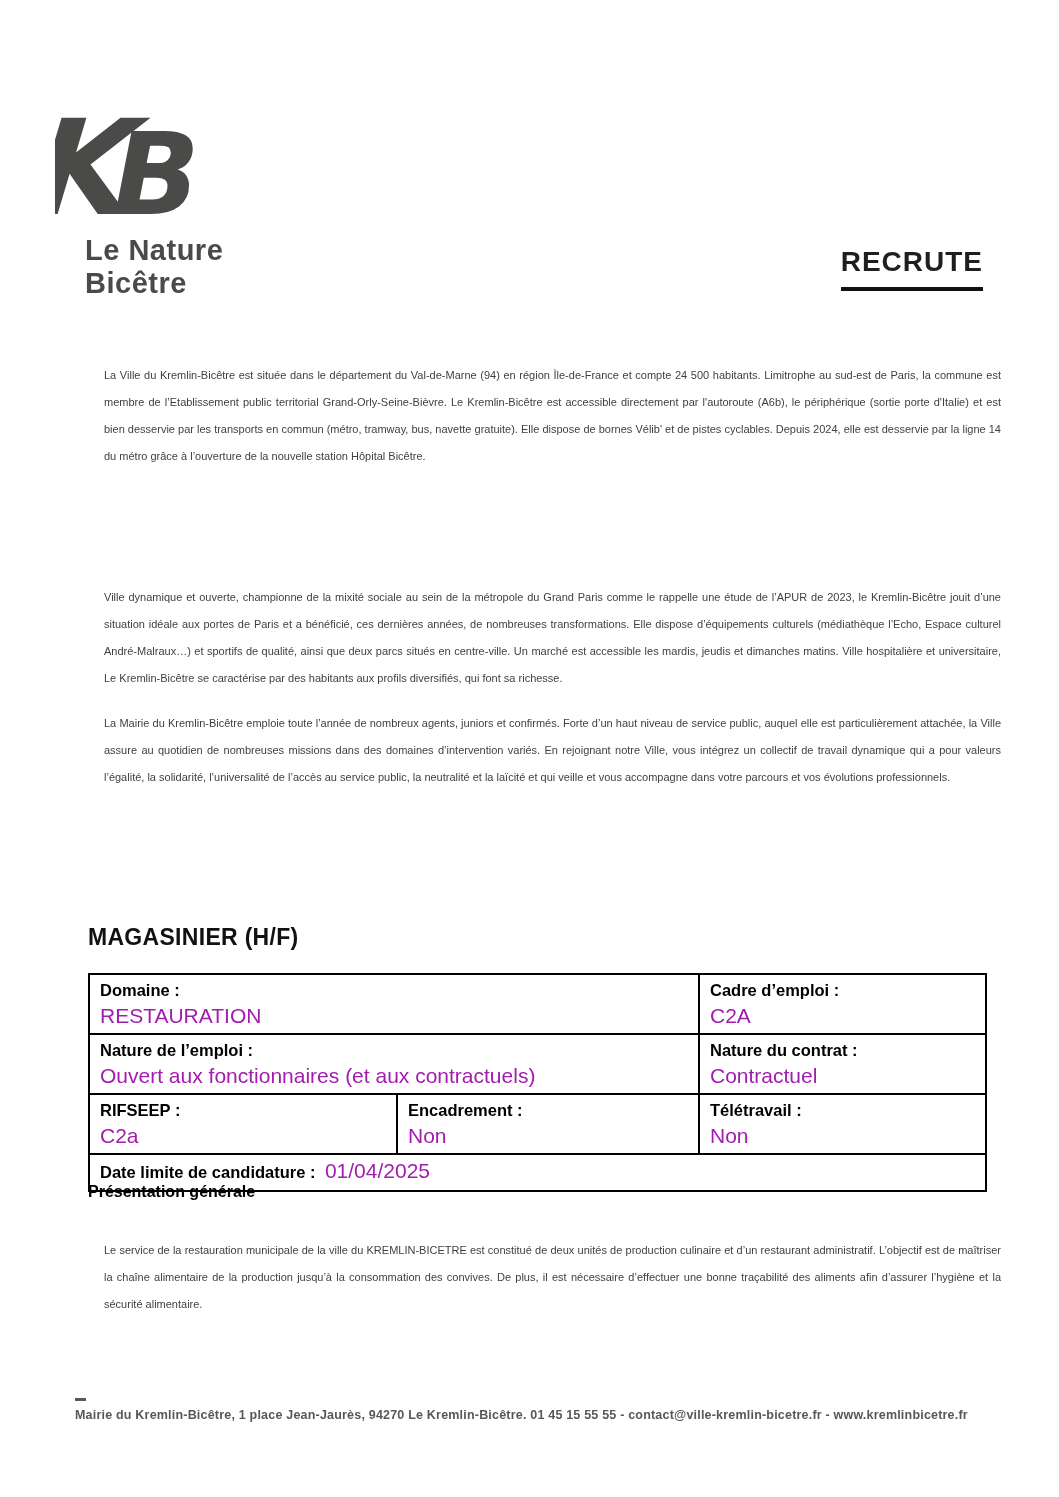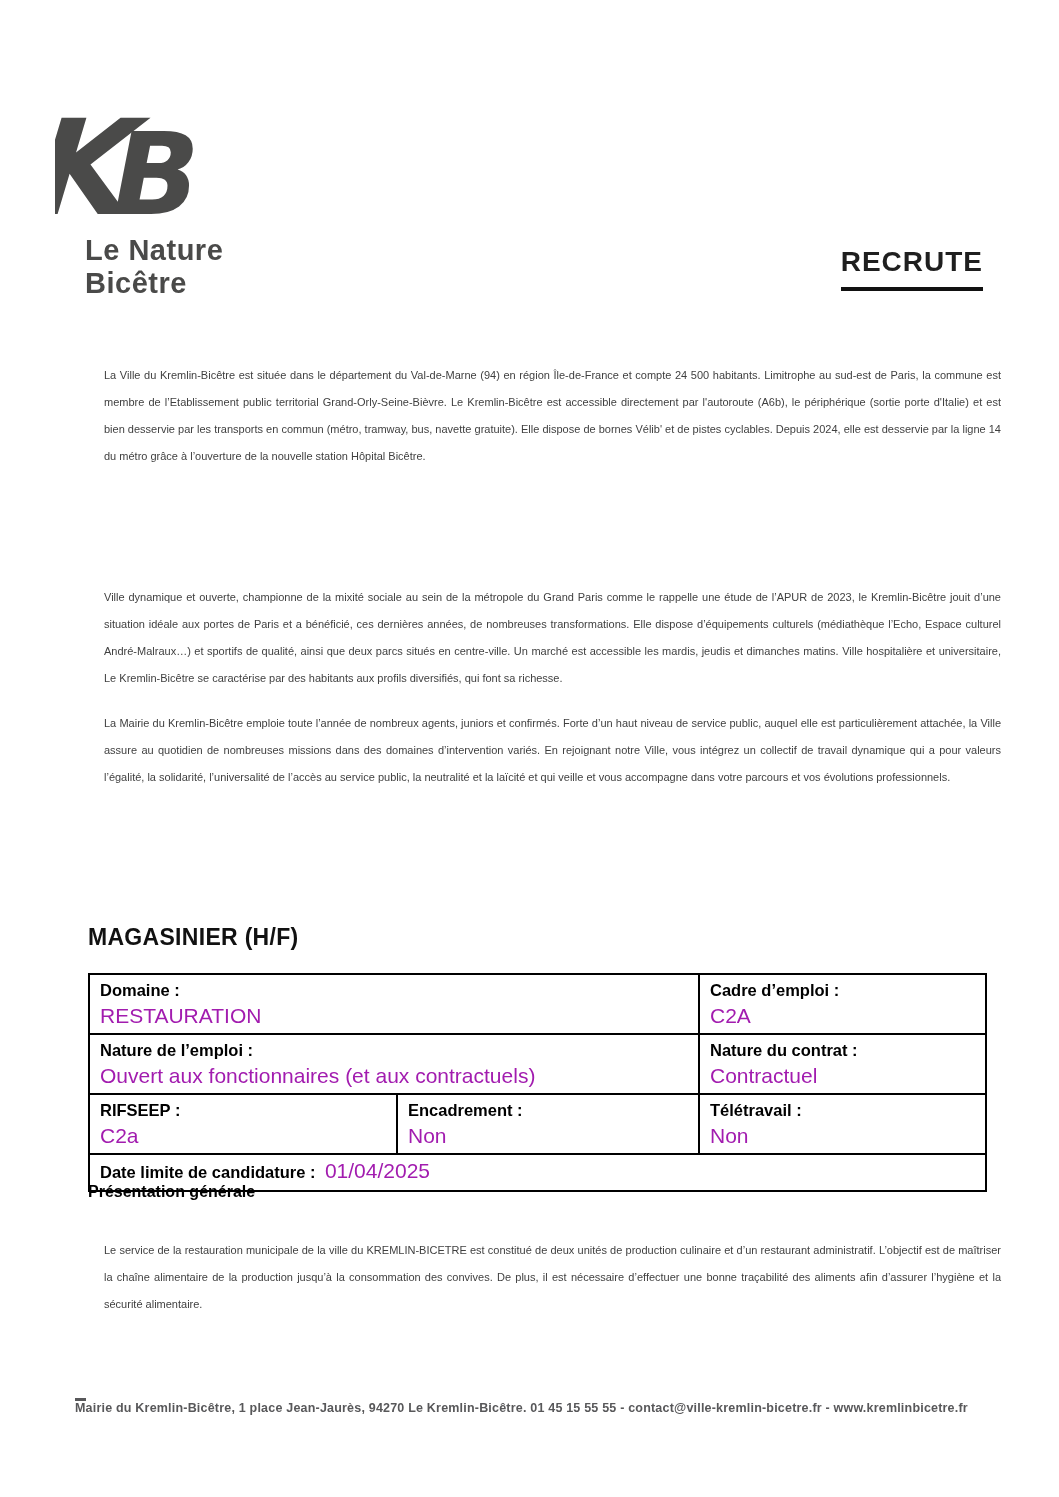--- a/index.html
+++ b/index.html
@@ -71,20 +71,21 @@
   }
   .cell-label { font-size:16.5px; font-weight:bold; color:#000; line-height:25px; }
   .cell-value { font-size:21px; color:#a21caf; line-height:25px; }
   .inline-cell .cell-label, .inline-cell .cell-value { display:inline; }
   .inline-cell .cell-value { margin-left:5px; }
 
   
   .footer { position:absolute; left:75px; top:1398px; }
   .footer-dash { width:11px; height:3px; background:#58585a; }
   .footer-text {
+    margin-top:7px;
     font-size:12.5px; font-weight:bold; color:#58585a;
     letter-spacing:0.2px; white-space:nowrap;
   }
 </style>
 </head>
 <body>
 
 <div class="page">
 
   <div class="logo-block">

